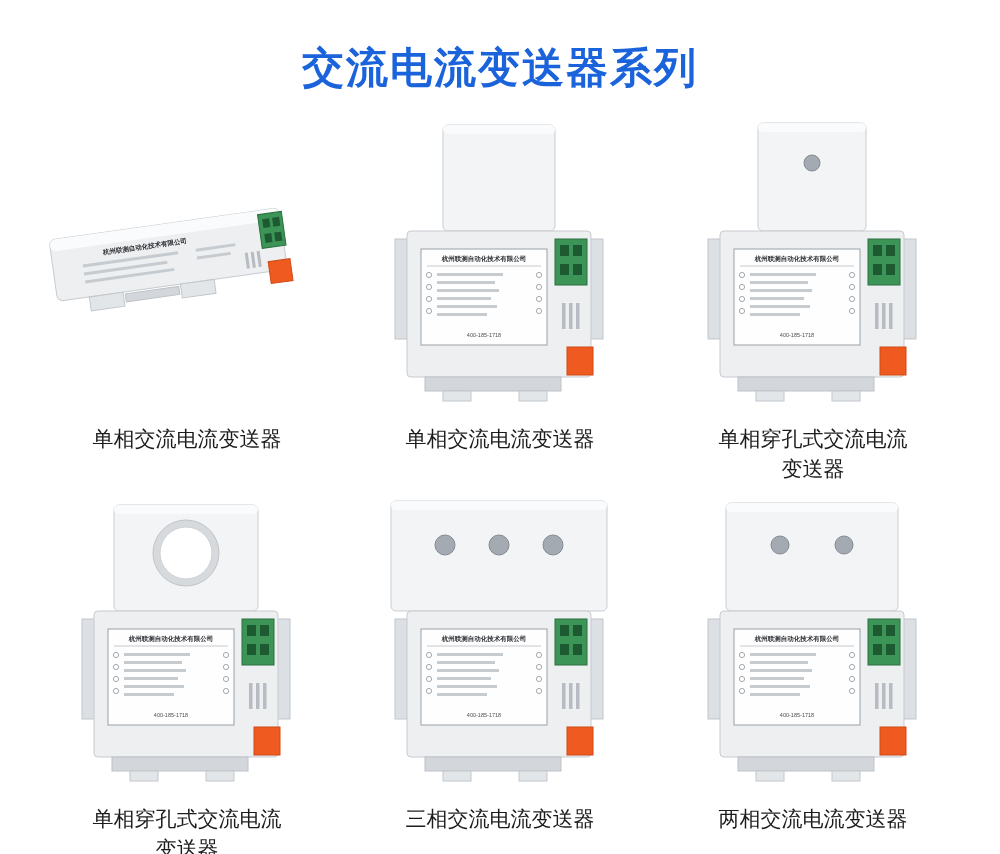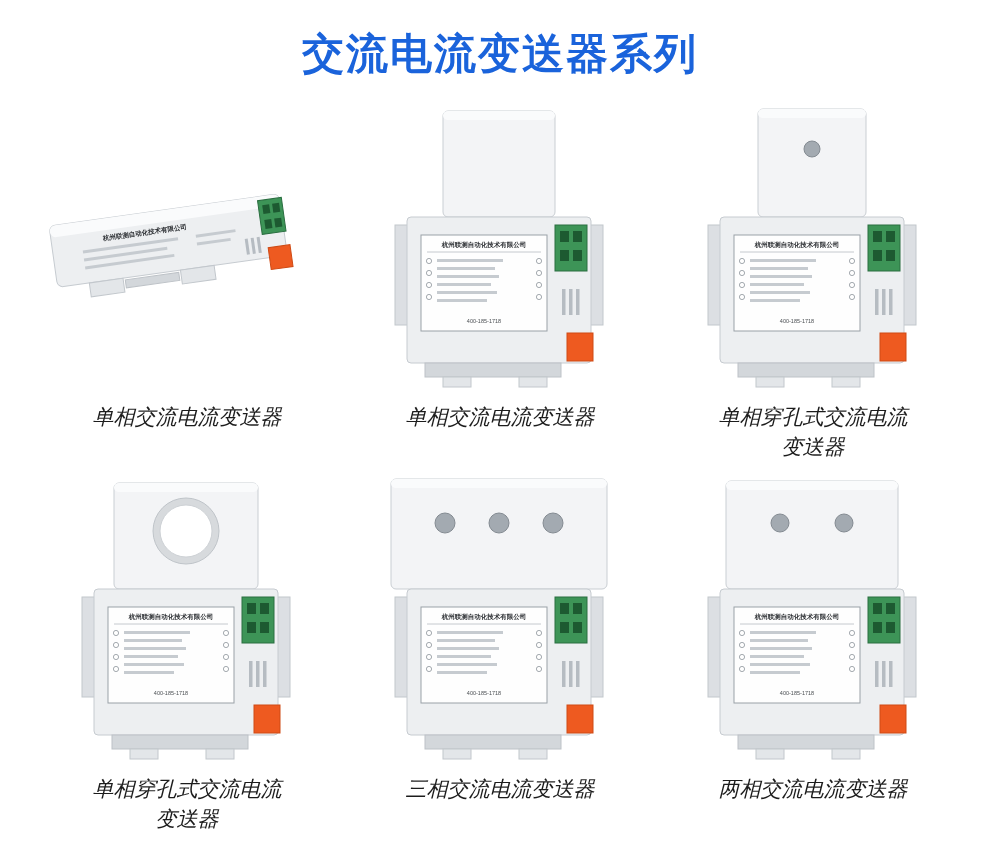--- a/index.html
+++ b/index.html
@@ -9,21 +9,21 @@
     font-family: "Liberation Sans", sans-serif;
   }
   .page {
     position: relative;
     width: 1000px;
     height: 854px;
     background: #ffffff;
     overflow: hidden;
   }
   .page-title {
-    margin: 0;
+    margin: 14px;
     padding-top: 26px;
     text-align: center;
     font-size: 42px;
     font-weight: 800;
     letter-spacing: 2px;
     color: #1a63db;
     font-family: "Liberation Sans", sans-serif;
   }
   .grid {
     margin-top: 14px;
@@ -37,29 +37,28 @@
     align-items: center;
   }
   .img-wrap {
     height: 298px;
     width: 100%;
     display: flex;
     align-items: center;
     justify-content: center;
   }
   .caption {
-    margin-top: 8px;
+    margin-top: 16px;
     max-width: 196px;
     min-height: 66px;
     text-align: center;
     font-size: 21px;
     line-height: 1.45;
     color: #1c1c1c;
     font-family: "Liberation Sans", sans-serif;
-    font-style: italic;
   }
   
   .face      { fill:#edeff1; stroke:#c6cbd0; stroke-width:1; }
   .head      { fill:#f3f4f6; stroke:#c9ced3; stroke-width:1; }
   .head-top  { fill:#fafbfc; stroke:none; }
   .fin       { fill:#dcdfe3; stroke:#c2c7cc; stroke-width:1; }
   .base      { fill:#d3d7db; stroke:#bdc2c7; stroke-width:1; }
   .foot      { fill:#e3e6e9; stroke:#c2c7cc; stroke-width:1; }
   .green     { fill:#3d9457; stroke:#2a6e40; stroke-width:1; }
   .green-slot{ fill:#1d5a31; }

